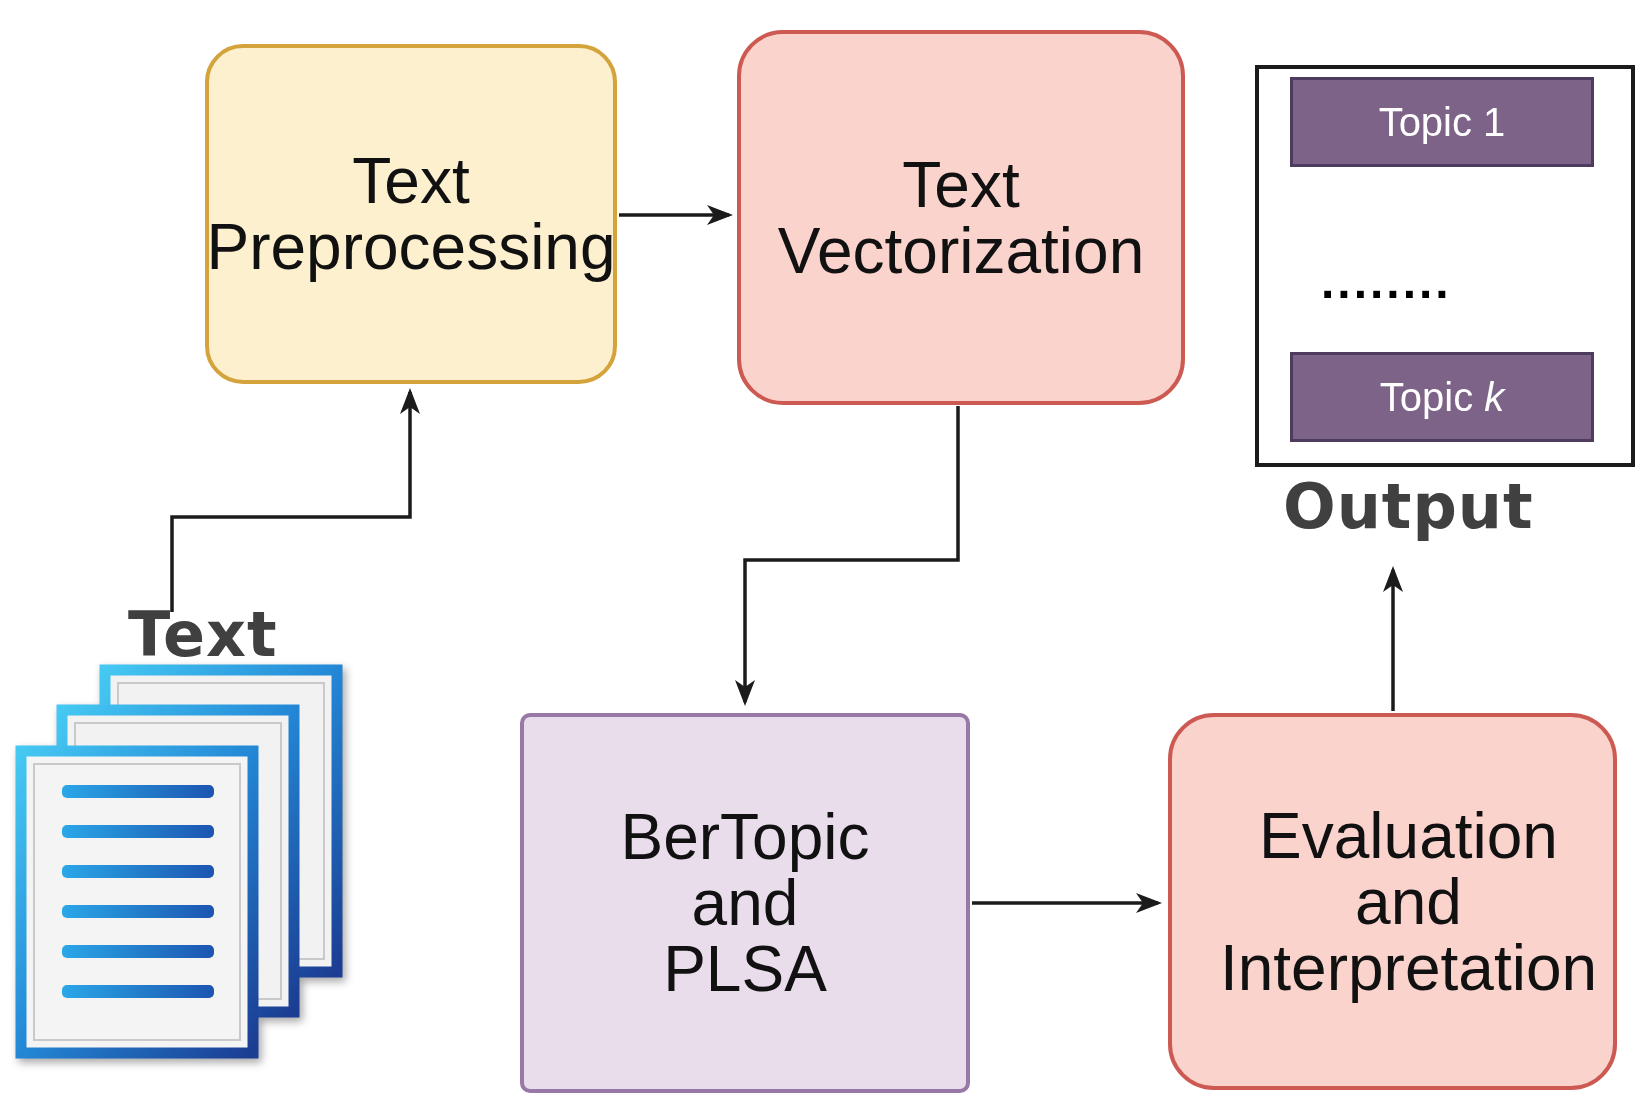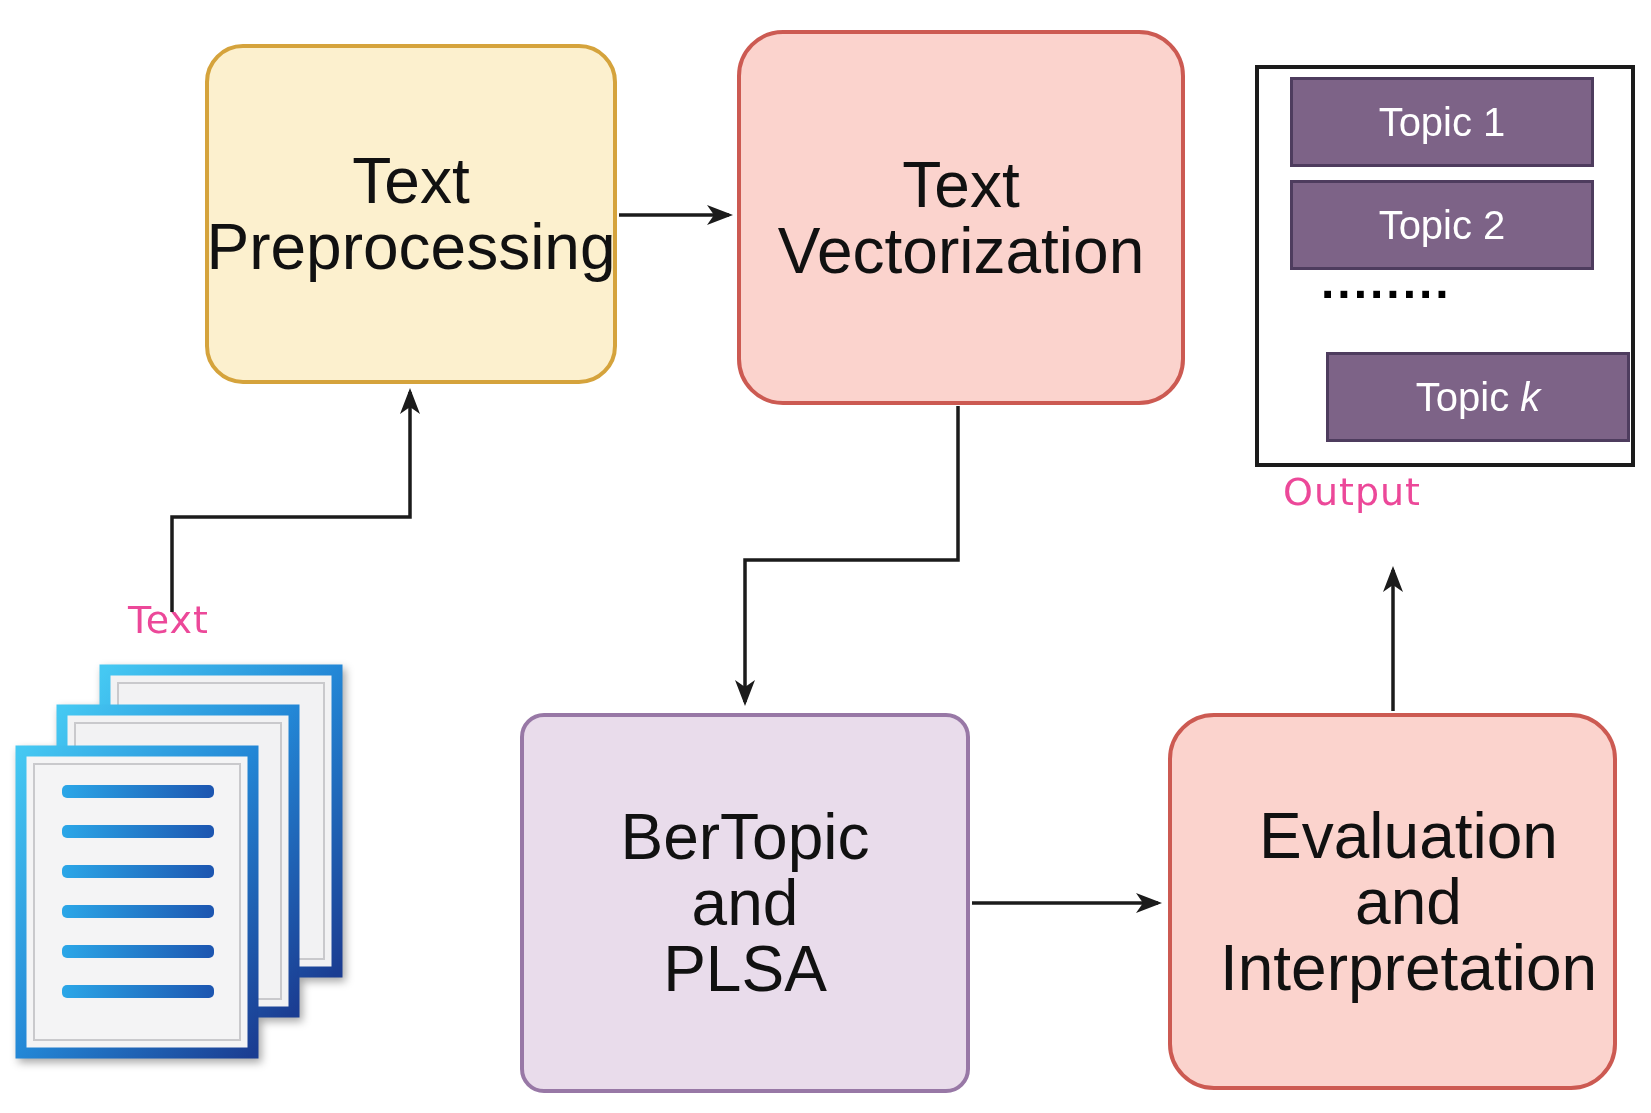--- a/index.html
+++ b/index.html
@@ -14,36 +14,36 @@
   .canvas{position:relative;width:1651px;height:1113px;background:#ffffff;overflow:hidden;
           font-family:"Liberation Sans", sans-serif;color:var(--text);}
   .arrow-layer{position:absolute;left:0;top:0;width:1651px;height:1113px;pointer-events:none;}
   .node{position:absolute;display:flex;align-items:center;justify-content:center;
         text-align:center;box-sizing:border-box;border-style:solid;border-width:4px;}
   .node .line{font-size:64px;line-height:66px;white-space:nowrap;}
   .node-preprocessing{left:205px;top:44px;width:412px;height:340px;border-radius:38px;
         background:var(--preprocessing-fill);border-color:var(--preprocessing-border);}
   .node-vectorization{left:737px;top:30px;width:448px;height:375px;border-radius:46px;
         background:var(--vectorization-fill);border-color:var(--vectorization-border);}
-  .node-bertopic{left:520px;top:713px;width:450px;height:380px;border-radius:24px;
+  .node-bertopic{left:520px;top:713px;width:450px;height:380px;border-radius:10px;
         background:var(--bertopic-fill);border-color:var(--bertopic-border);}
   .node-evaluation{left:1168px;top:713px;width:449px;height:377px;border-radius:46px;
         background:var(--evaluation-fill);border-color:var(--evaluation-border);padding-left:32px;}
   .output-panel{position:absolute;left:1255px;top:65px;width:380px;height:402px;
         background:#ffffff;border:4px solid var(--panel-border);box-sizing:border-box;}
   .topic-bar{position:absolute;left:31px;width:304px;height:90px;box-sizing:border-box;
         background:var(--topic-fill);border:3px solid var(--topic-border);
         display:flex;align-items:center;justify-content:center;
         color:#ffffff;font-size:40px;white-space:pre;}
-  .topic-bar-1{top:8px;} .topic-bar-2{top:111px;} .topic-bar-k{top:283px;margin-left:36px;}
+  .topic-bar-1{top:8px;} .topic-bar-2{top:111px;} .topic-bar-k{top:283px;}
   .topic-dots{position:absolute;left:62px;top:178px;height:70px;line-height:70px;
         font-size:48px;font-weight:bold;letter-spacing:3px;color:#000;}
   .italic-k{font-style:italic;}
-  .big-label{position:absolute;font-family:"DejaVu Sans", sans-serif;font-weight:400;
-        font-size:38px;color:#ec4899;letter-spacing:1px;white-space:nowrap;}
+  .big-label{position:absolute;font-family:"DejaVu Sans", sans-serif;font-weight:700;
+        font-size:62px;color:#404040;letter-spacing:1px;white-space:nowrap;}
   .label-output{left:1283px;top:470px;}
   .label-input{left:128px;top:598px;}
   .docs-icon{position:absolute;left:5px;top:655px;filter:drop-shadow(3px 4px 4px rgba(0,0,0,0.35));}
 </style>
 </head>
 <body>
 
 <div class="canvas">
 
   <svg class="arrow-layer" width="1651" height="1113" viewBox="0 0 1651 1113" xmlns="http://www.w3.org/2000/svg">
@@ -88,23 +88,20 @@
       <div class="line">Evaluation</div>
       <div class="line">and</div>
       <div class="line">Interpretation</div>
     </div>
   </div>
 
   <div class="output-panel">
     <div class="topic-bar topic-bar-1">
       <span>Topic 1</span>
     </div>
-    <div class="topic-bar topic-bar-2">
-      <span>Topic 2</span>
-    </div>
     <div class="topic-dots">........</div>
     <div class="topic-bar topic-bar-k">
       <span>Topic </span><span class="italic-k">k</span>
     </div>
   </div>
 
   <div class="big-label label-output">Output</div>
   <div class="big-label label-input">Text</div>
 
   <svg class="docs-icon" width="350" height="440" viewBox="0 0 350 440" xmlns="http://www.w3.org/2000/svg">

